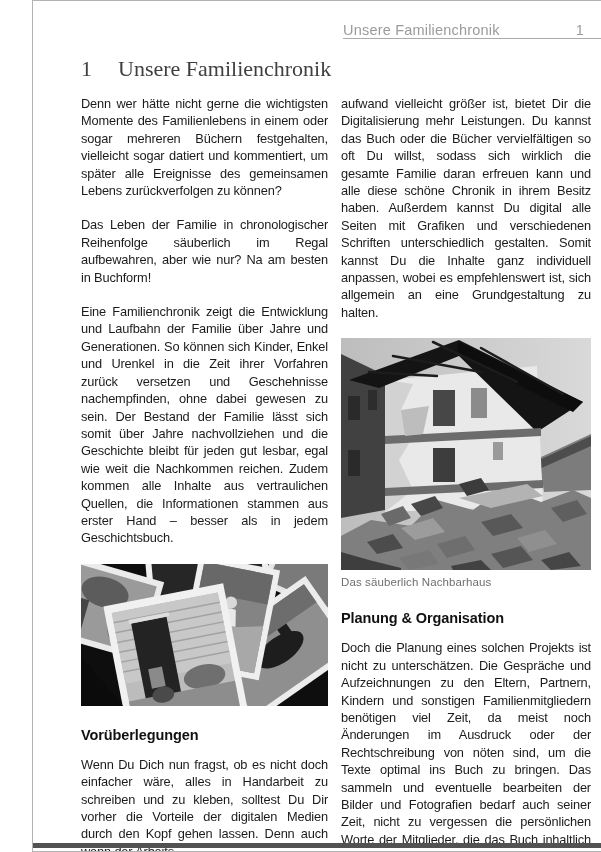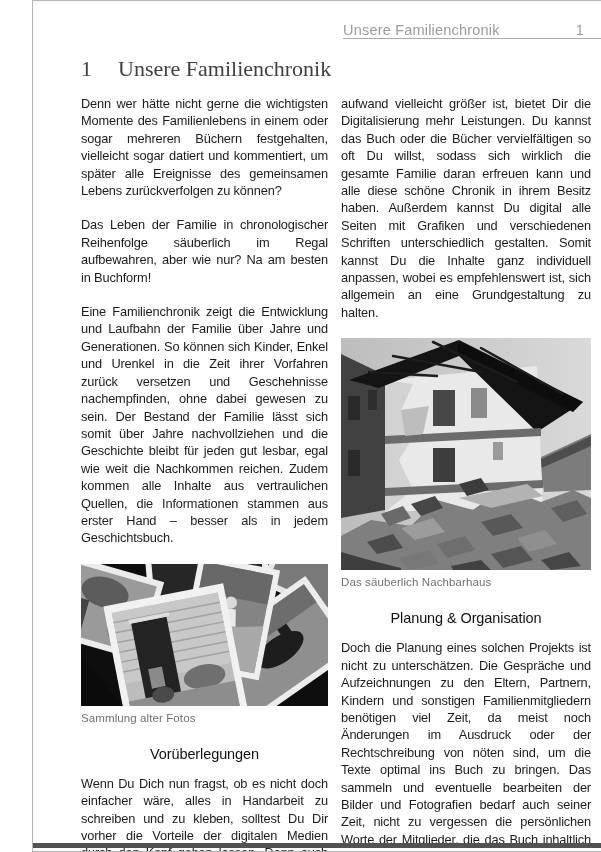--- a/index.html
+++ b/index.html
@@ -40,22 +40,22 @@
     hyphens:auto;-webkit-hyphens:auto;
   }
   p.body:last-child{margin-bottom:0;}
   .figure{margin:4px 0 0 0;}
   .figure svg{display:block;}
   .figcaption{
     font-size:11.5px;color:#6f6f6f;letter-spacing:0.1px;
     margin-top:5px;line-height:14px;
   }
   .subheading{
-    font-size:14.5px;font-weight:normal;color:#111;
-    margin:21px 0 13px 0;letter-spacing:-0.1px;text-align:center;
+    font-size:14.5px;font-weight:bold;color:#111;
+    margin:21px 0 13px 0;letter-spacing:-0.1px;
   }
   
   .footer-bar{
     position:absolute;left:0;right:0;bottom:3px;height:5px;
     background:#525252;
   }
 </style>
 </head>
 <body>
 
@@ -135,21 +135,20 @@
               </g>
               <rect x="60" y="48" width="36" height="78" fill="#232323"></rect>
               <rect x="58" y="44" width="41" height="4" fill="#dedede"></rect>
               <rect x="68" y="96" width="14" height="20" fill="#8a8a8a"></rect>
               <ellipse cx="122" cy="114" rx="21" ry="12" fill="#6f6f6f"></ellipse>
               <rect x="43" y="124" width="108" height="46" fill="#8d8d8d"></rect>
               <ellipse cx="78" cy="124" rx="11" ry="8" fill="#4a4a4a"></ellipse>
             </g>
             <path d="M0 92 L42 142 L0 142 Z" fill="#0b0b0b"></path>
           </svg>
-          <div class="figcaption">Sammlung alter Fotos</div>
         </div>
 
         <div class="subheading">Vorüberlegungen</div>
         <p class="body">Wenn Du Dich nun fragst, ob es nicht doch einfacher wäre, alles in Handarbeit zu schreiben und zu kleben, solltest Du Dir vorher die Vorteile der digitalen Medien durch den Kopf gehen lassen. Denn auch wenn der Arbeits-</p>
       </div>
 
       <div class="col-right">
         <p class="body">aufwand vielleicht größer ist, bietet Dir die Digitalisierung mehr Leistungen. Du kannst das Buch oder die Bücher vervielfältigen so oft Du willst, sodass sich wirklich die gesamte Familie daran erfreuen kann und alle diese schöne Chronik in ihrem Besitz haben. Außerdem kannst Du digital alle Seiten mit Grafiken und verschiedenen Schriften unterschiedlich gestalten. Somit kannst Du die Inhalte ganz individuell anpassen, wobei es empfehlenswert ist, sich allgemein an eine Grundgestaltung zu halten.</p>
 
         <div class="figure">

